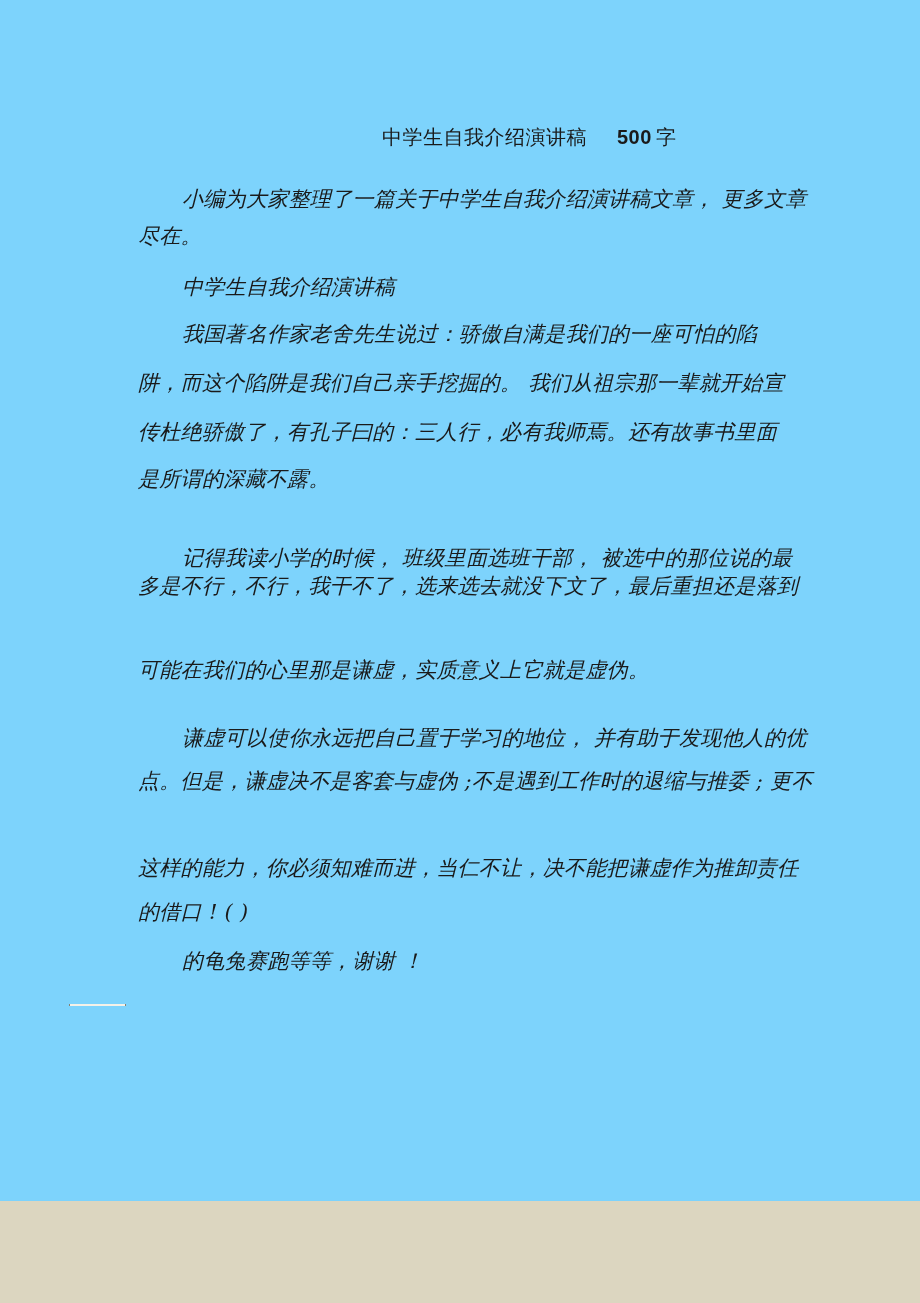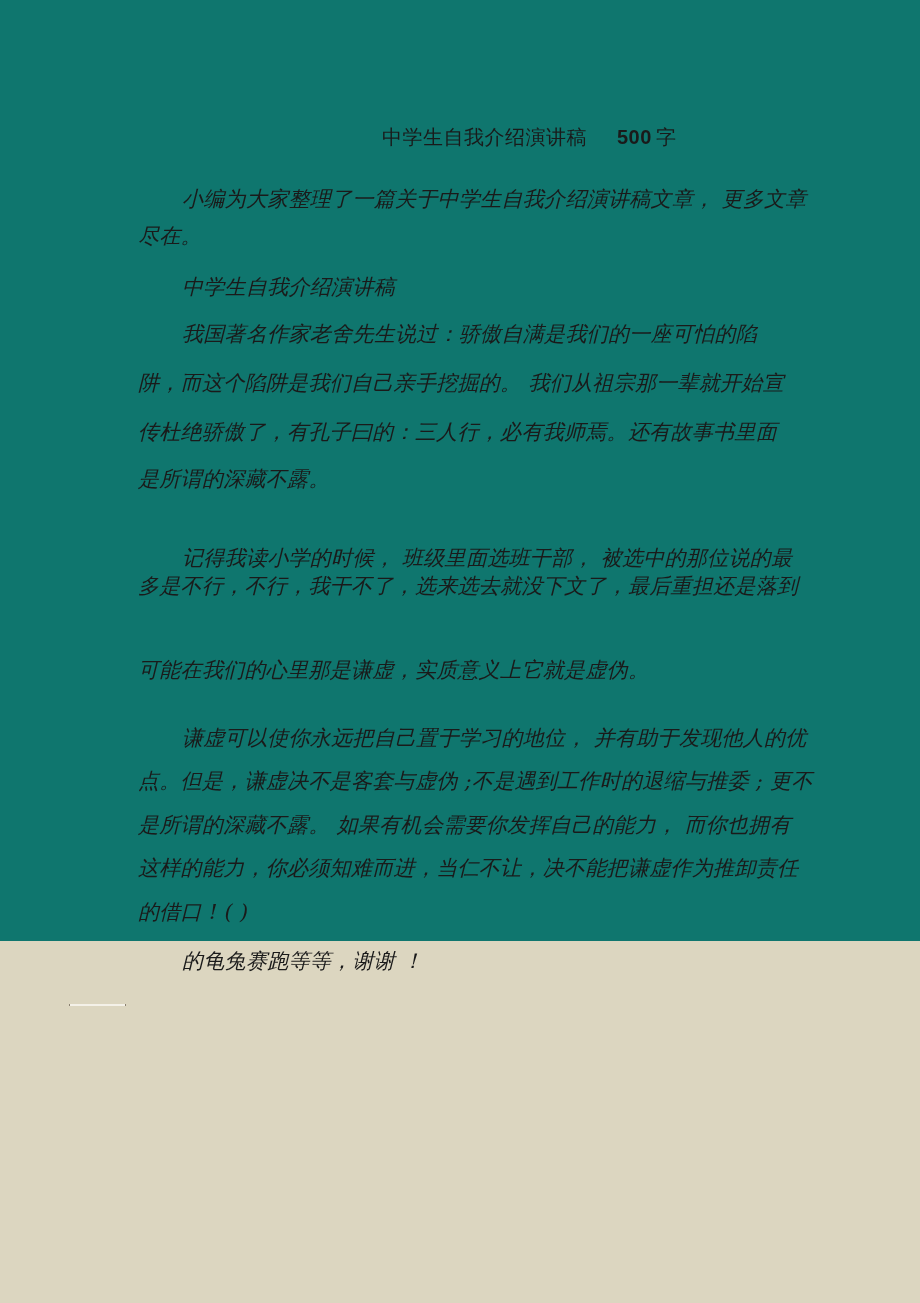--- a/index.html
+++ b/index.html
@@ -12,22 +12,22 @@
       background: #dcd6c0;
       position: relative;
       overflow: hidden;
       font-family: "DejaVu Serif", "Liberation Serif", serif;
       color: #1a1a1a;
     }
     .page {
       position: absolute;
       left: 0; top: 0;
       width: 920px;
-      height: 941px;
-      background: #0f766e;
+      height: 1201px;
+      background: #7dd3fc;
     }
     .title {
       position: absolute;
       top: 124px;
       left: 382px;
       font-size: 20px;
       letter-spacing: 0.5px;
       white-space: nowrap;
     }
     .title .num {
@@ -74,20 +74,19 @@
   <div class="line" style="top:369px">阱，而这个陷阱是我们自己亲手挖掘的。    我们从祖宗那一辈就开始宣</div>
   <div class="line" style="top:418px">传杜绝骄傲了，有孔子曰的：三人行，必有我师焉。还有故事书里面</div>
   <div class="line" style="top:465px">是所谓的深藏不露。</div>
 
   <div class="line indent" style="top:544px">记得我读小学的时候，  班级里面选班干部，  被选中的那位说的最</div>
   <div class="line" style="top:572px">多是不行，不行，我干不了，选来选去就没下文了，最后重担还是落到</div>
   <div class="line" style="top:656px">可能在我们的心里那是谦虚，实质意义上它就是虚伪。</div>
 
   <div class="line indent" style="top:724px">谦虚可以使你永远把自己置于学习的地位，  并有助于发现他人的优</div>
   <div class="line" style="top:767px">点。但是，谦虚决不是客套与虚伪 ;不是遇到工作时的退缩与推委 ; 更不</div>
-  <div class="line" style="top:811px">是所谓的深藏不露。  如果有机会需要你发挥自己的能力，  而你也拥有</div>
   <div class="line" style="top:854px">这样的能力，你必须知难而进，当仁不让，决不能把谦虚作为推卸责任</div>
   <div class="line" style="top:898px">的借口 ! ( )</div>
 
   <div class="line indent" style="top:947px">的龟兔赛跑等等，谢谢  ！</div>
 
   <div class="footer-rule"></div>
 </div>
 
 </body></html>

